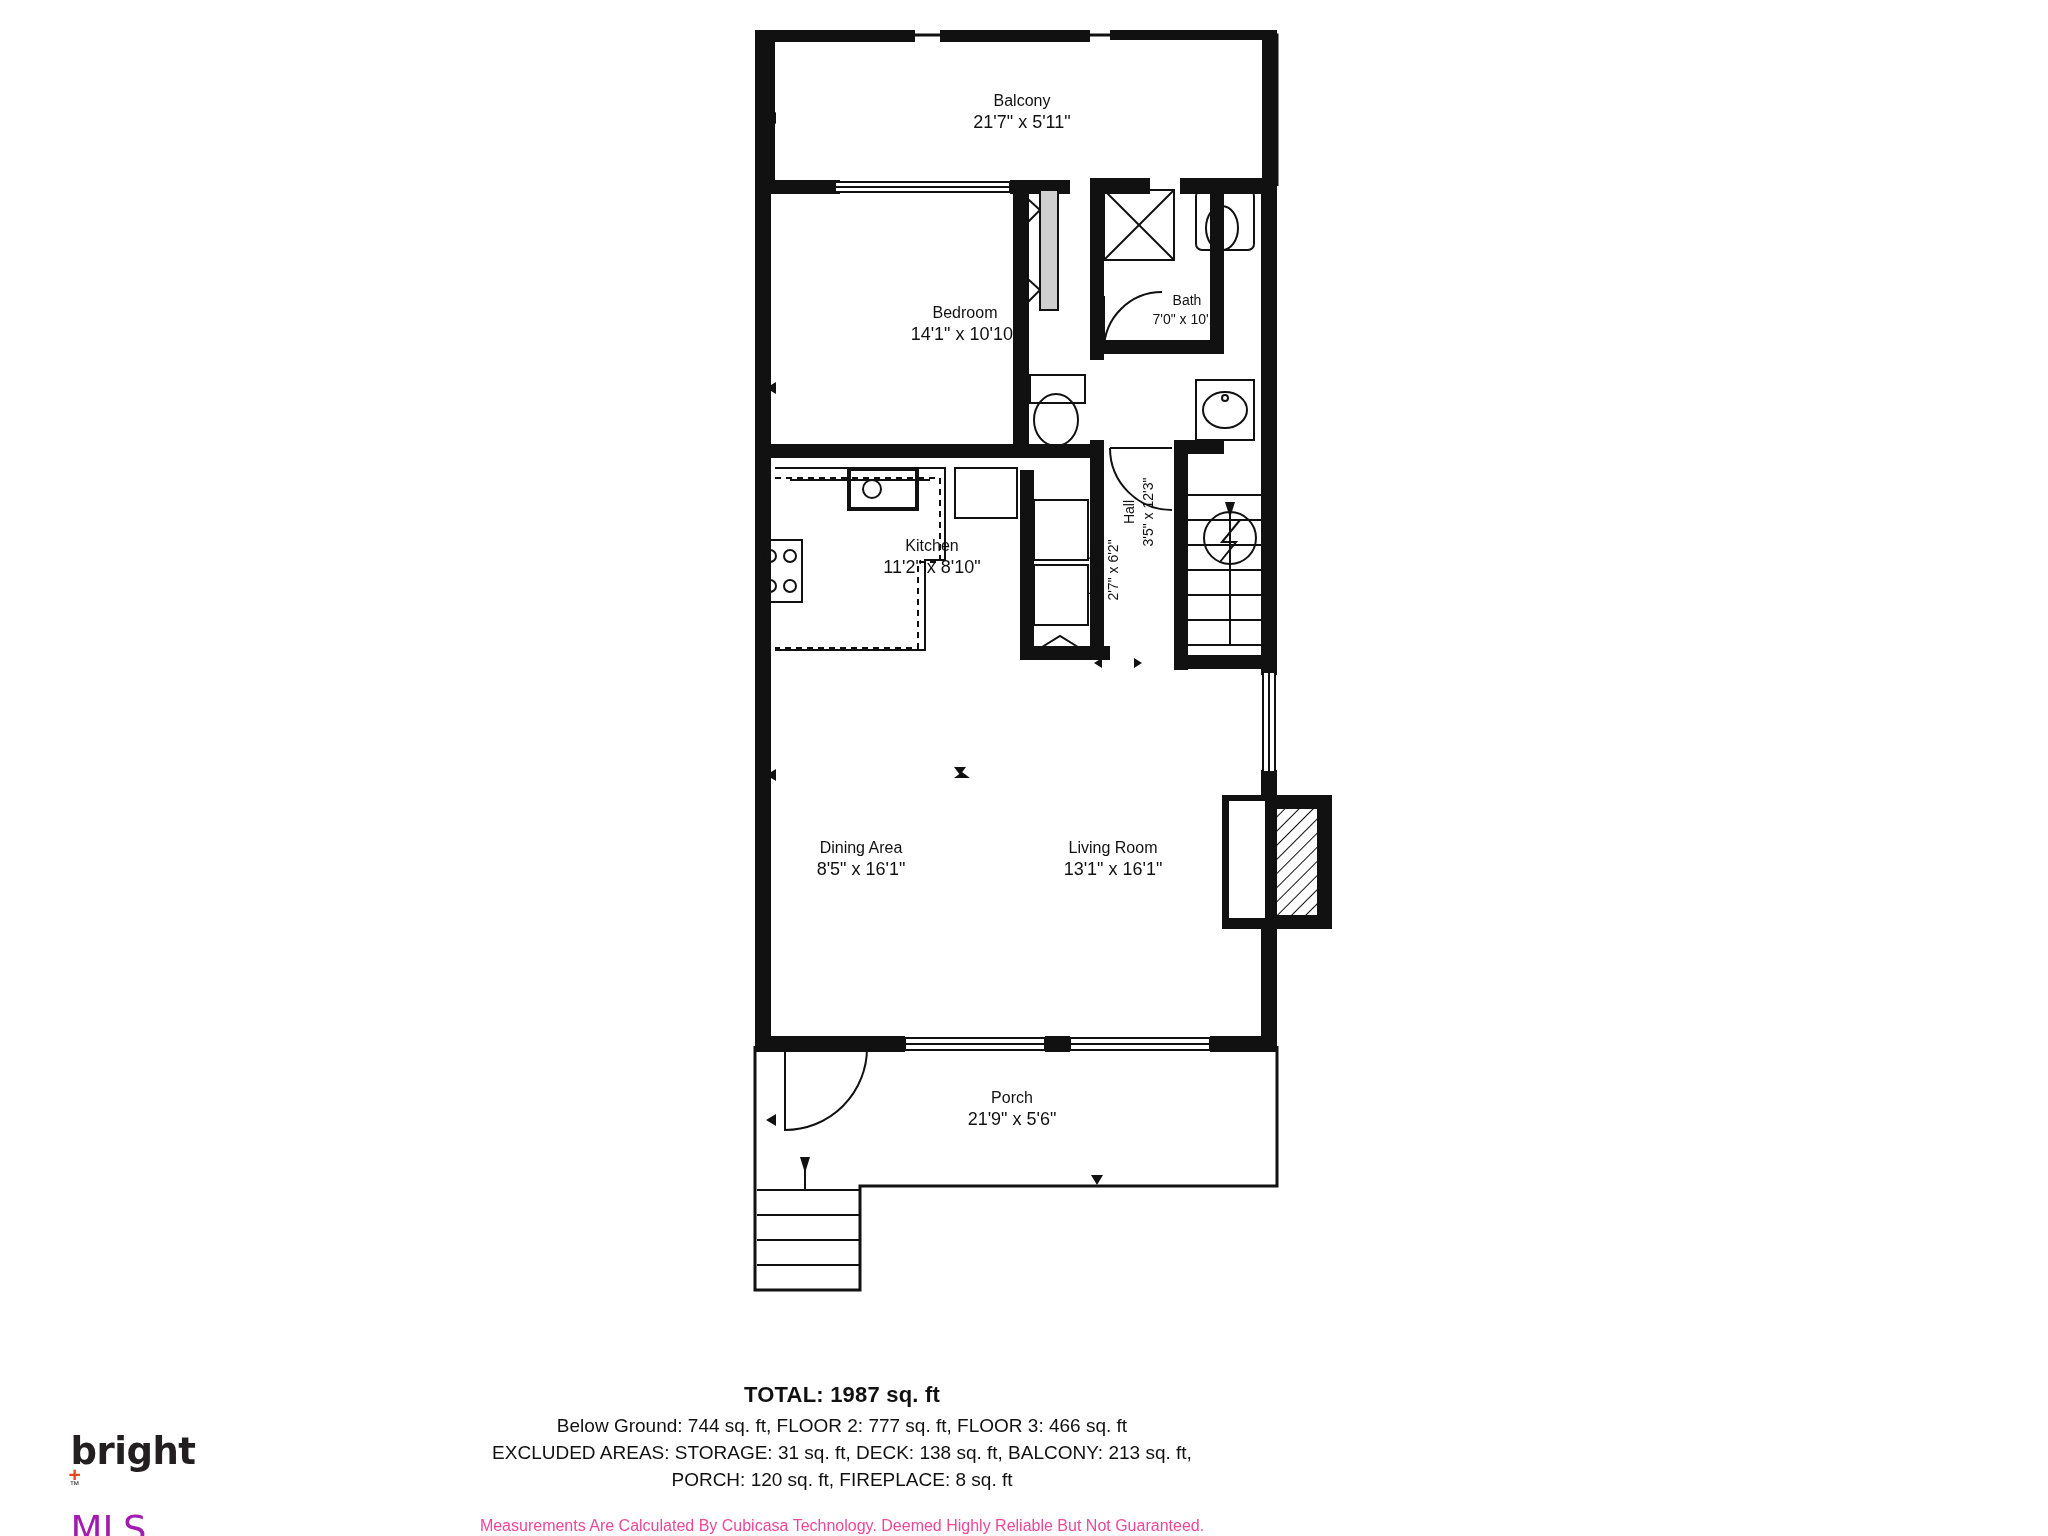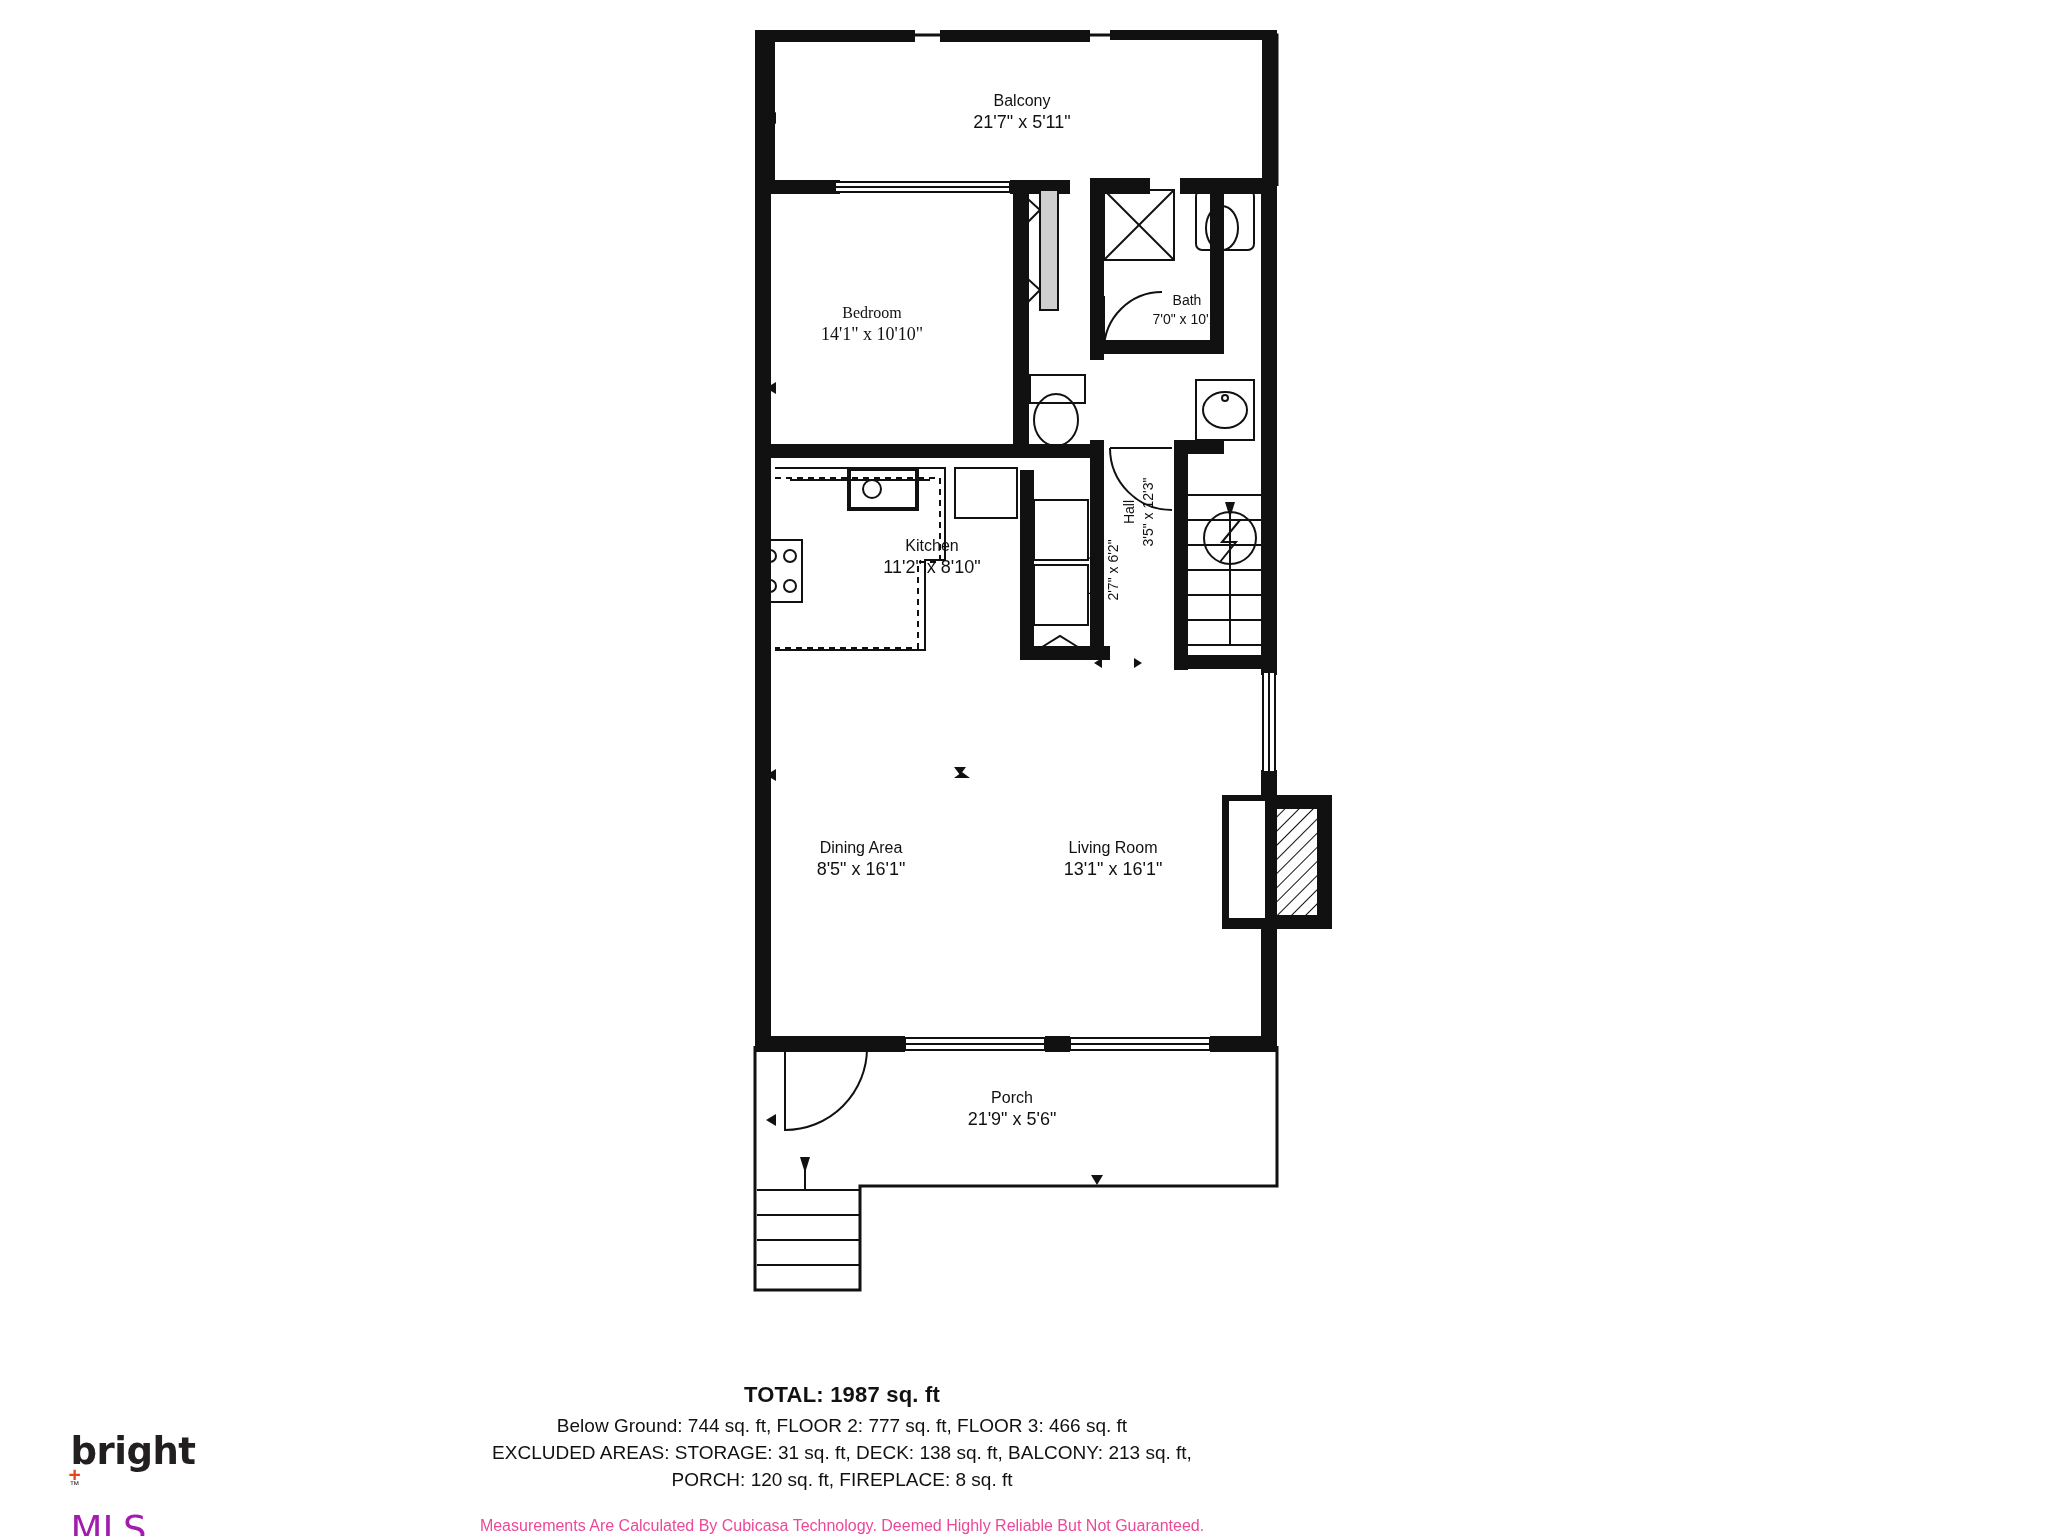--- a/index.html
+++ b/index.html
@@ -285,21 +285,21 @@
       <path d="M1094,663 l8,-5 0,10 z"></path>
       <path d="M962,772 l-8,6 16,0 z"></path>
     </g>
   </svg>
 
   
   <div class="room-label" style="left:1022px; top:113px;">
     <span class="name">Balcony</span>
     <span class="dims">21'7" x 5'11"</span>
   </div>
-  <div class="room-label" style="left:872px; top:325px;font-family:Liberation Serif, serif;">
+  <div class="room-label" style="left:965px; top:325px;">
     <span class="name">Bedroom</span>
     <span class="dims">14'1" x 10'10"</span>
   </div>
   <div class="room-label small" style="left:1187px; top:310px;">
     <span class="name">Bath</span>
     <span class="dims">7'0" x 10'1"</span>
   </div>
   <div class="room-label" style="left:932px; top:558px;">
     <span class="name">Kitchen</span>
     <span class="dims">11'2" x 8'10"</span>

